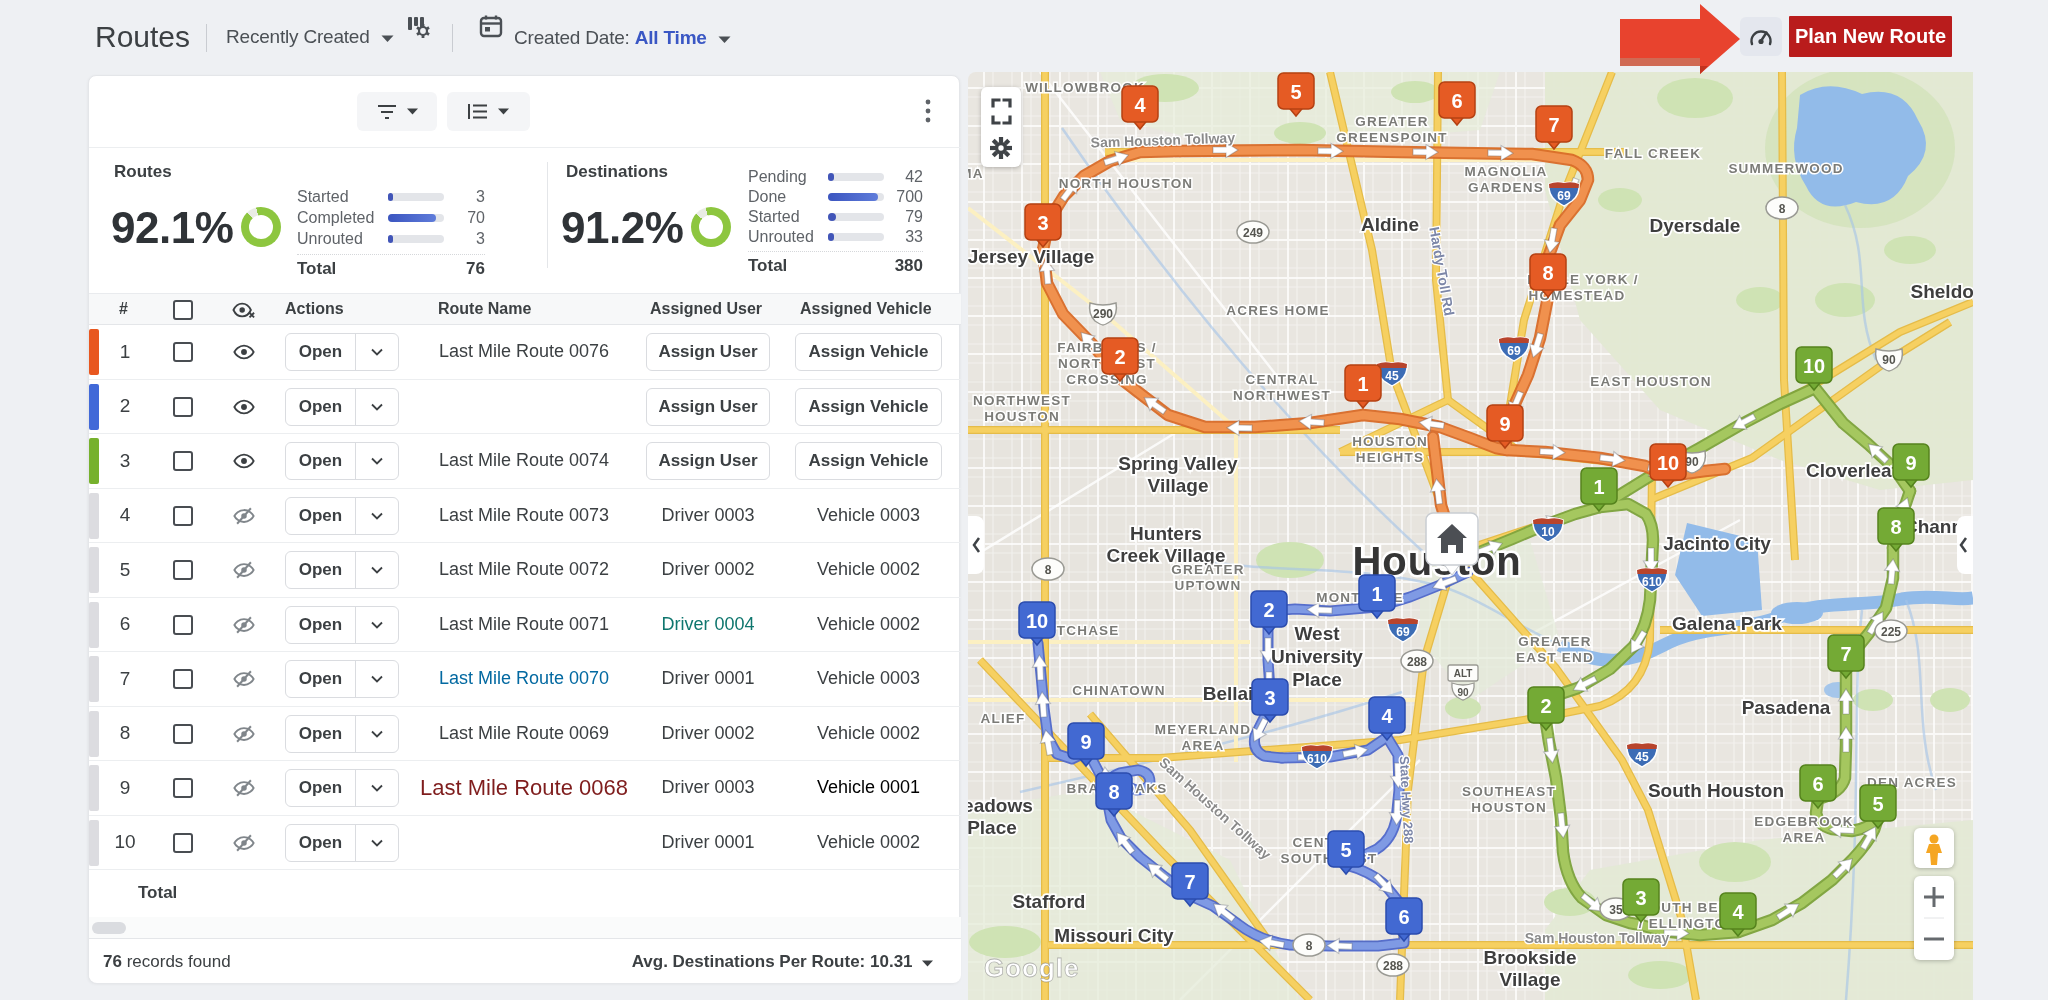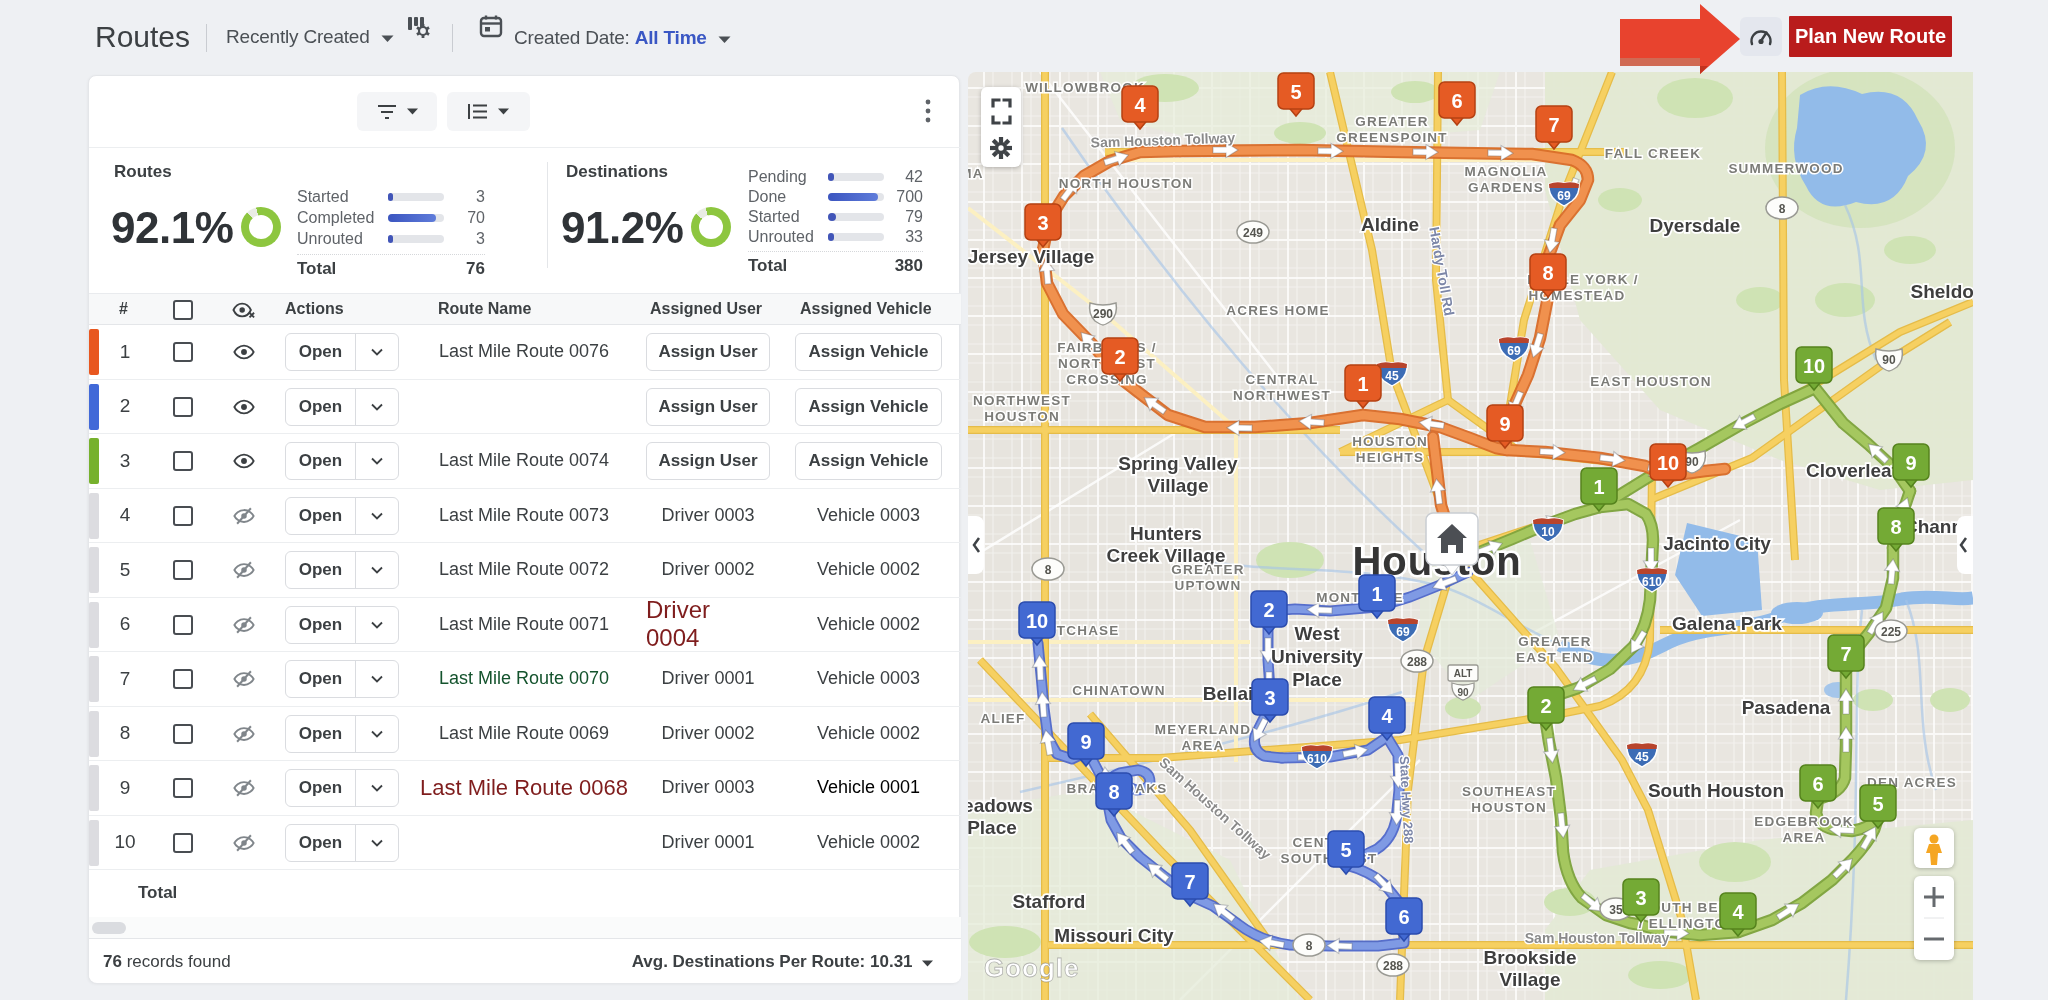--- a/index.html
+++ b/index.html
@@ -981,41 +981,41 @@
           </svg></div>
         <div style="position:absolute;left:196px;top:8px;width:114px;height:38px;border:1px solid #dadce0;border-radius:6px;background:#fff;display:flex;">
           <div style="flex:1;display:flex;align-items:center;justify-content:center;font-weight:bold;font-size:17px;color:#3c4043;border-right:1px solid #dadce0;">Open</div>
           <div style="width:42px;display:flex;align-items:center;justify-content:center;">
             <svg width="12" height="8" viewBox="0 0 12 8">
               <path d="M1 1.5 L6 6.5 L11 1.5" fill="none" stroke="#3c4043" stroke-width="1.8"></path>
             </svg>
           </div>
         </div>
         <div style="position:absolute;left:335px;top:0;width:200px;height:100%;display:flex;align-items:center;justify-content:center;font-size:18px;color:#3c4043;white-space:nowrap;">Last Mile Route 0071</div>
-        <div style="position:absolute;left:557px;top:0;width:124px;height:100%;display:flex;align-items:center;justify-content:center;font-size:24px;color:#7f1d1d;">Driver 0004</div>
+        <div style="position:absolute;left:557px;top:0;width:124px;height:100%;display:flex;align-items:center;justify-content:center;font-size:18px;color:#0f766e;">Driver 0004</div>
         <div style="position:absolute;left:706px;top:0;width:147px;height:100%;display:flex;align-items:center;justify-content:center;font-size:18px;color:#3c4043;">Vehicle 0002</div>
       </div>
       <div style="position:absolute;left:0;top:576.0px;width:872px;height:54.5px;border-bottom:1px solid #eceef0;">
         <div style="position:absolute;left:0;top:4px;width:10px;height:46px;background:#dcdce0;border-radius:2px;"></div>
         <div style="position:absolute;left:14px;top:0;width:44px;height:100%;display:flex;align-items:center;justify-content:center;font-size:19px;color:#3c4043;">7</div>
         <div style="position:absolute;left:84px;top:17px;width:20px;height:20px;border:2px solid #494d52;border-radius:3px;"></div>
         <div style="position:absolute;left:144px;top:16px;"><svg width="22" height="22" viewBox="0 0 24 24">
             <path d="M12 5.5 C6.5 5.5 2.6 9.7 1.5 12 C2.6 14.3 6.5 18.5 12 18.5 C17.5 18.5 21.4 14.3 22.5 12 C21.4 9.7 17.5 5.5 12 5.5 Z" fill="none" stroke="#80868b" stroke-width="2"></path>
             <circle cx="12" cy="12" r="3" fill="#80868b"></circle>
             <path d="M19.5 3.5 L4.5 20.5" stroke="#80868b" stroke-width="2.2"></path>
           </svg></div>
         <div style="position:absolute;left:196px;top:8px;width:114px;height:38px;border:1px solid #dadce0;border-radius:6px;background:#fff;display:flex;">
           <div style="flex:1;display:flex;align-items:center;justify-content:center;font-weight:bold;font-size:17px;color:#3c4043;border-right:1px solid #dadce0;">Open</div>
           <div style="width:42px;display:flex;align-items:center;justify-content:center;">
             <svg width="12" height="8" viewBox="0 0 12 8">
               <path d="M1 1.5 L6 6.5 L11 1.5" fill="none" stroke="#3c4043" stroke-width="1.8"></path>
             </svg>
           </div>
         </div>
-        <div style="position:absolute;left:335px;top:0;width:200px;height:100%;display:flex;align-items:center;justify-content:center;font-size:18px;color:#14532d;white-space:nowrap;">Last Mile Route 0070</div>
+        <div style="position:absolute;left:335px;top:0;width:200px;height:100%;display:flex;align-items:center;justify-content:center;font-size:18px;color:#0369a1;white-space:nowrap;">Last Mile Route 0070</div>
         <div style="position:absolute;left:557px;top:0;width:124px;height:100%;display:flex;align-items:center;justify-content:center;font-size:18px;color:#3c4043;">Driver 0001</div>
         <div style="position:absolute;left:706px;top:0;width:147px;height:100%;display:flex;align-items:center;justify-content:center;font-size:18px;color:#3c4043;">Vehicle 0003</div>
       </div>
       <div style="position:absolute;left:0;top:630.5px;width:872px;height:54.5px;border-bottom:1px solid #eceef0;">
         <div style="position:absolute;left:0;top:4px;width:10px;height:46px;background:#dcdce0;border-radius:2px;"></div>
         <div style="position:absolute;left:14px;top:0;width:44px;height:100%;display:flex;align-items:center;justify-content:center;font-size:19px;color:#3c4043;">8</div>
         <div style="position:absolute;left:84px;top:17px;width:20px;height:20px;border:2px solid #494d52;border-radius:3px;"></div>
         <div style="position:absolute;left:144px;top:16px;"><svg width="22" height="22" viewBox="0 0 24 24">
             <path d="M12 5.5 C6.5 5.5 2.6 9.7 1.5 12 C2.6 14.3 6.5 18.5 12 18.5 C17.5 18.5 21.4 14.3 22.5 12 C21.4 9.7 17.5 5.5 12 5.5 Z" fill="none" stroke="#80868b" stroke-width="2"></path>
             <circle cx="12" cy="12" r="3" fill="#80868b"></circle>

